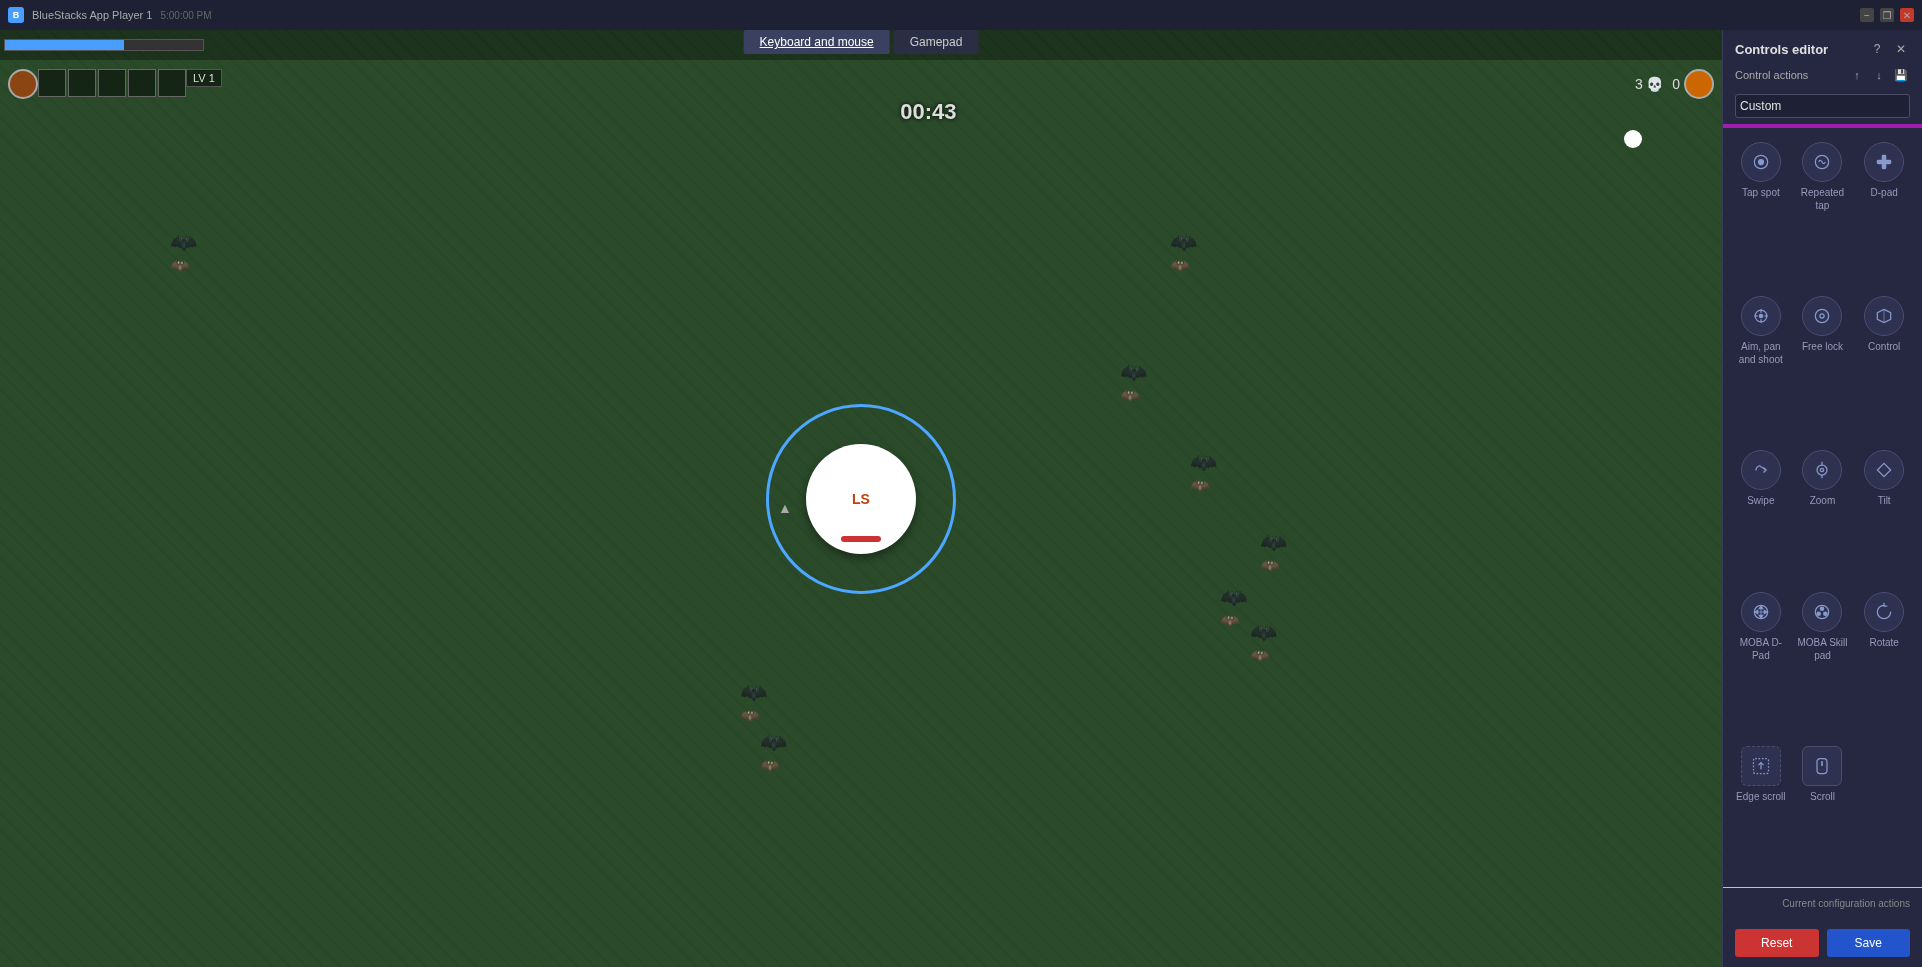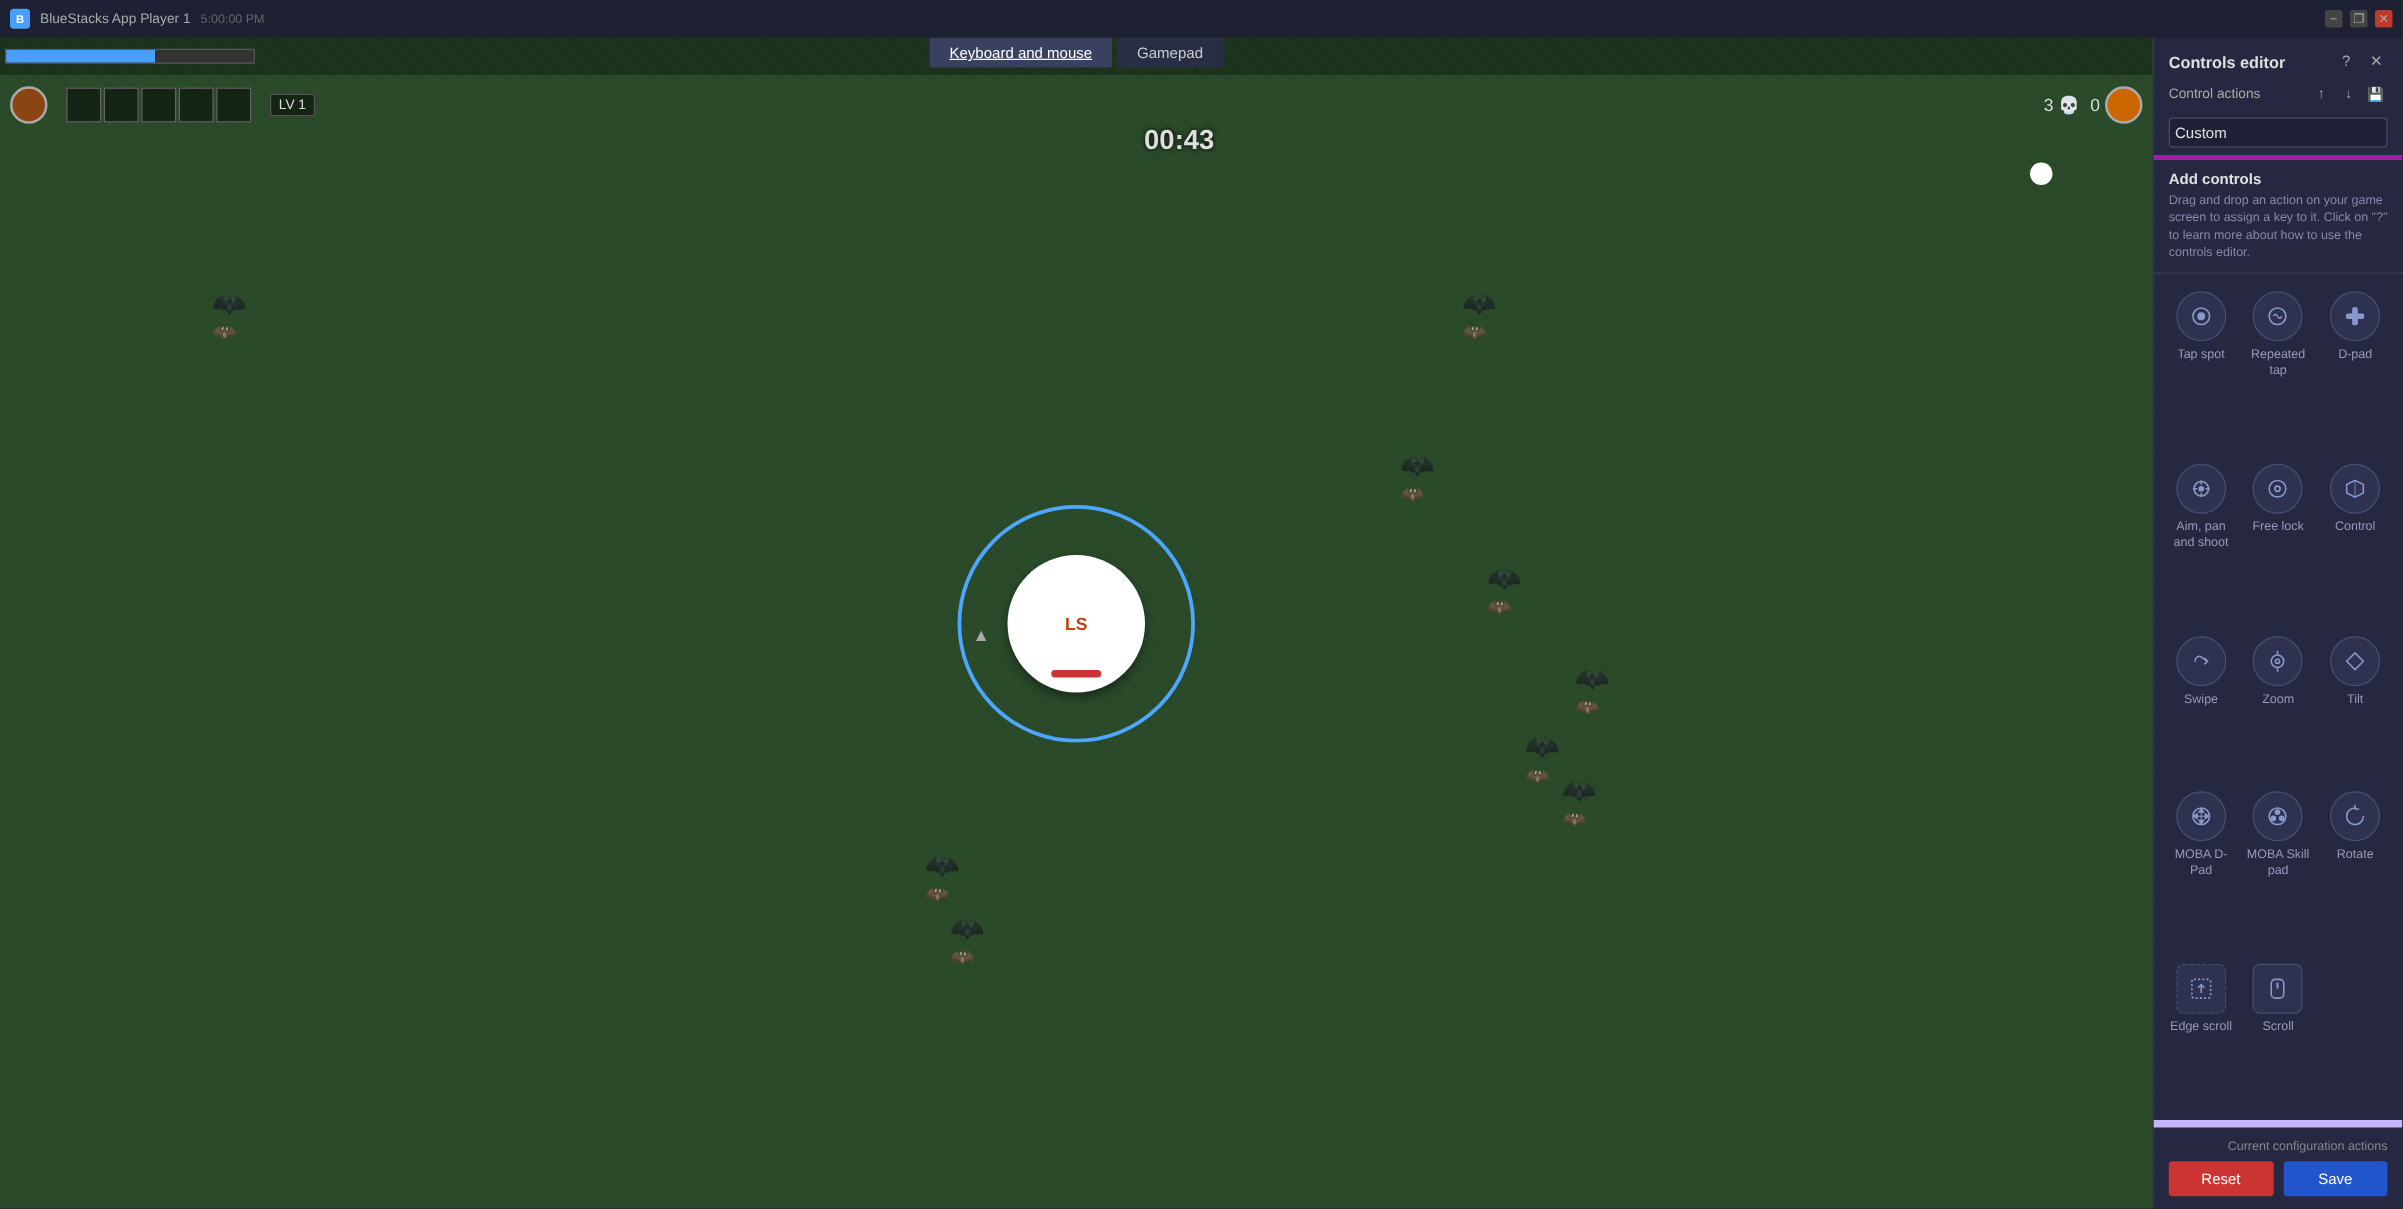--- a/index.html
+++ b/index.html
@@ -132,22 +132,22 @@
       top: 35px;
       left: 0; right: 0;
       display: flex;
       justify-content: space-between;
       align-items: flex-start;
       padding: 4px 8px;
       z-index: 5;
     }
     .hud-left {
       display: flex;
-      gap: 15px;
-      align-items: center;
+      gap: 0;
+      align-items: flex-start;
     }
     .hud-avatar {
       width: 30px;
       height: 30px;
       border-radius: 50%;
       background: #8B4513;
       border: 2px solid #aaa;
     }
     .hud-slots {
       display: flex;
@@ -411,24 +411,24 @@
     .control-label {
       font-size: 10px;
       color: #9999bb;
       text-align: center;
       line-height: 1.3;
     }
 
     
     .controls-bottom {
       padding: 10px 12px;
-      border-top: 6px solid #c4b5fd;
+      border-top: 1px solid #c4b5fd;
       display: flex;
       flex-direction: column;
-      gap: 6px;
+      gap: 20px;
     }
     .config-actions-label {
       font-size: 10px;
       color: #888;
       text-align: right;
     }
     .bottom-buttons {
       display: flex;
       gap: 8px;
     }
@@ -558,24 +558,20 @@
           <button class="scheme-action-btn">↓</button>
           <button class="scheme-action-btn">💾</button>
         </div>
       </div>
 
       <select class="controls-scheme-select">
         <option>Custom</option>
       </select>
     </div>
 
-    <div class="add-controls-section">
-      <div class="add-controls-title">Add controls</div>
-      <div class="add-controls-desc">Drag and drop an action on your game screen to assign a key to it. Click on "?" to learn more about how to use the controls editor.</div>
-    </div>
 
     <div class="controls-grid">
 
       <div class="control-item">
         <div class="control-icon">
           <svg class="icon-svg" viewBox="0 0 24 24">
             <circle cx="12" cy="12" r="8" stroke="#8899cc" stroke-width="1.5" fill="none"></circle>
             <circle cx="12" cy="12" r="3" fill="#8899cc"></circle>
           </svg>
         </div>

